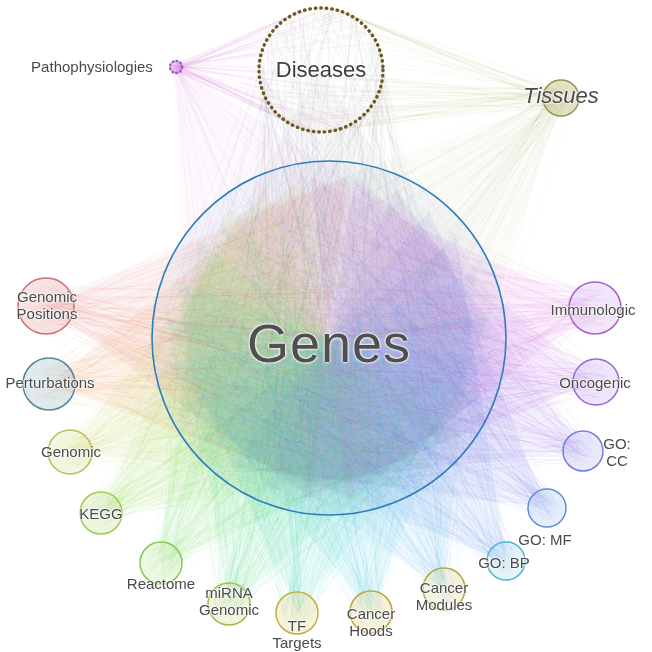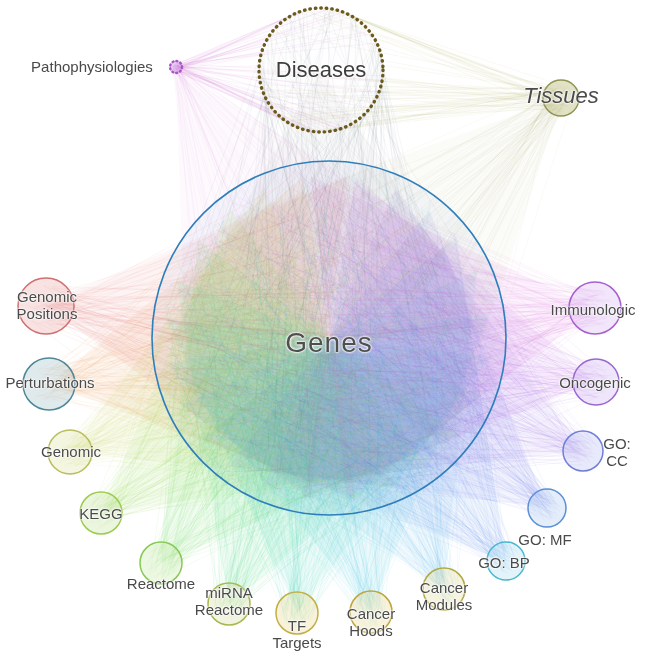--- a/index.html
+++ b/index.html
@@ -8,21 +8,21 @@
     background:#ffffff;font-family:"Liberation Sans",sans-serif;
   }
   #net{position:absolute;left:0;top:0;}
   #labels{position:absolute;left:0;top:0;width:652px;height:652px;pointer-events:none;}
   .node-label{
     position:absolute;transform:translate(-50%,-50%);
     color:#4a4a4a;font-size:15px;line-height:1.15;text-align:center;
     white-space:pre-line;pointer-events:auto;cursor:default;
     text-shadow:0 0 2px #fff,0 0 2px #fff,0 0 3px #fff;
   }
-  .node-label.center{font-size:28px;color:#4f4f4f;letter-spacing:1px;}
+  .node-label.center{font-size:54px;color:#4f4f4f;letter-spacing:1px;}
   .node-label.big{font-size:22px;color:#3d3d3d;}
   .node-label.mid{font-size:22px;font-style:italic;}
 </style>
 </head>
 <body>
 
 <div id="stage">
   <svg id="net" width="652" height="652" viewBox="0 0 652 652">
       <circle cx="329" cy="338" r="177" fill="rgba(110,130,200,0.06)" stroke="none"></circle>
       <polygon points="321,70 166.2325022297738,342.8587312767232 491.7674977702262,333.1412687232768" fill="#5a6472" fill-opacity="0.04"></polygon>
@@ -1673,21 +1673,21 @@
       <div class="node-label big" style="left: 321px; top: 70px;">Diseases</div>
       <div class="node-label" style="left: 92px; top: 67px;">Pathophysiologies</div>
       <div class="node-label mid" style="left: 561px; top: 96px;">Tissues</div>
       <div class="node-label" style="left: 47px; top: 305px;">Genomic
 Positions</div>
       <div class="node-label" style="left: 50px; top: 383px;">Perturbations</div>
       <div class="node-label" style="left: 71px; top: 452px;">Genomic</div>
       <div class="node-label" style="left: 101px; top: 514px;">KEGG</div>
       <div class="node-label" style="left: 161px; top: 564px; margin-top: 20px;">Reactome</div>
       <div class="node-label" style="left: 229px; top: 601px;">miRNA
-Reactome</div>
+Genomic</div>
       <div class="node-label" style="left: 297px; top: 634px;">TF
 Targets</div>
       <div class="node-label" style="left: 371px; top: 622px;">Cancer
 Hoods</div>
       <div class="node-label" style="left: 444px; top: 596px;">Cancer
 Modules</div>
       <div class="node-label" style="left: 504px; top: 563px;">GO: BP</div>
       <div class="node-label" style="left: 545px; top: 540px;">GO: MF</div>
       <div class="node-label" style="left: 581px; top: 452px; margin-left: 36px;">GO: CC</div>
       <div class="node-label" style="left: 595px; top: 383px;">Oncogenic</div>

